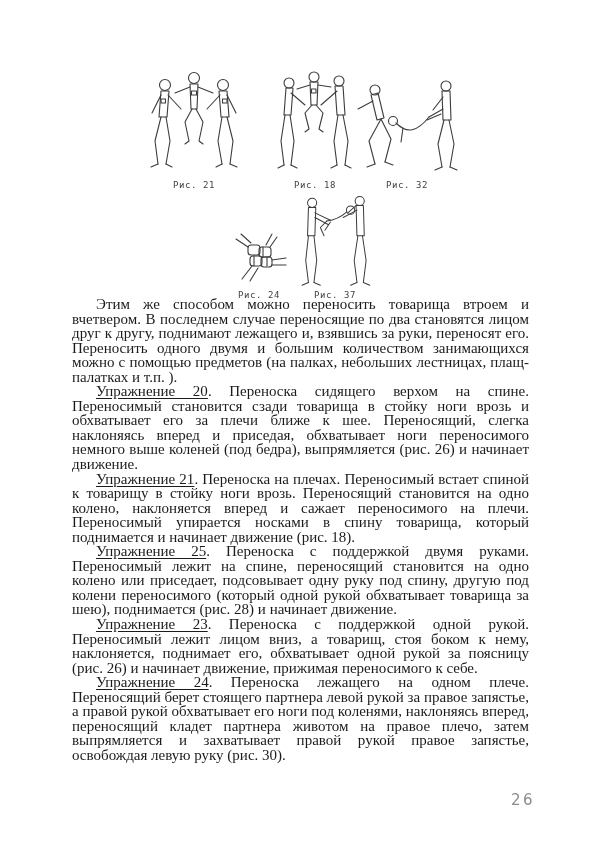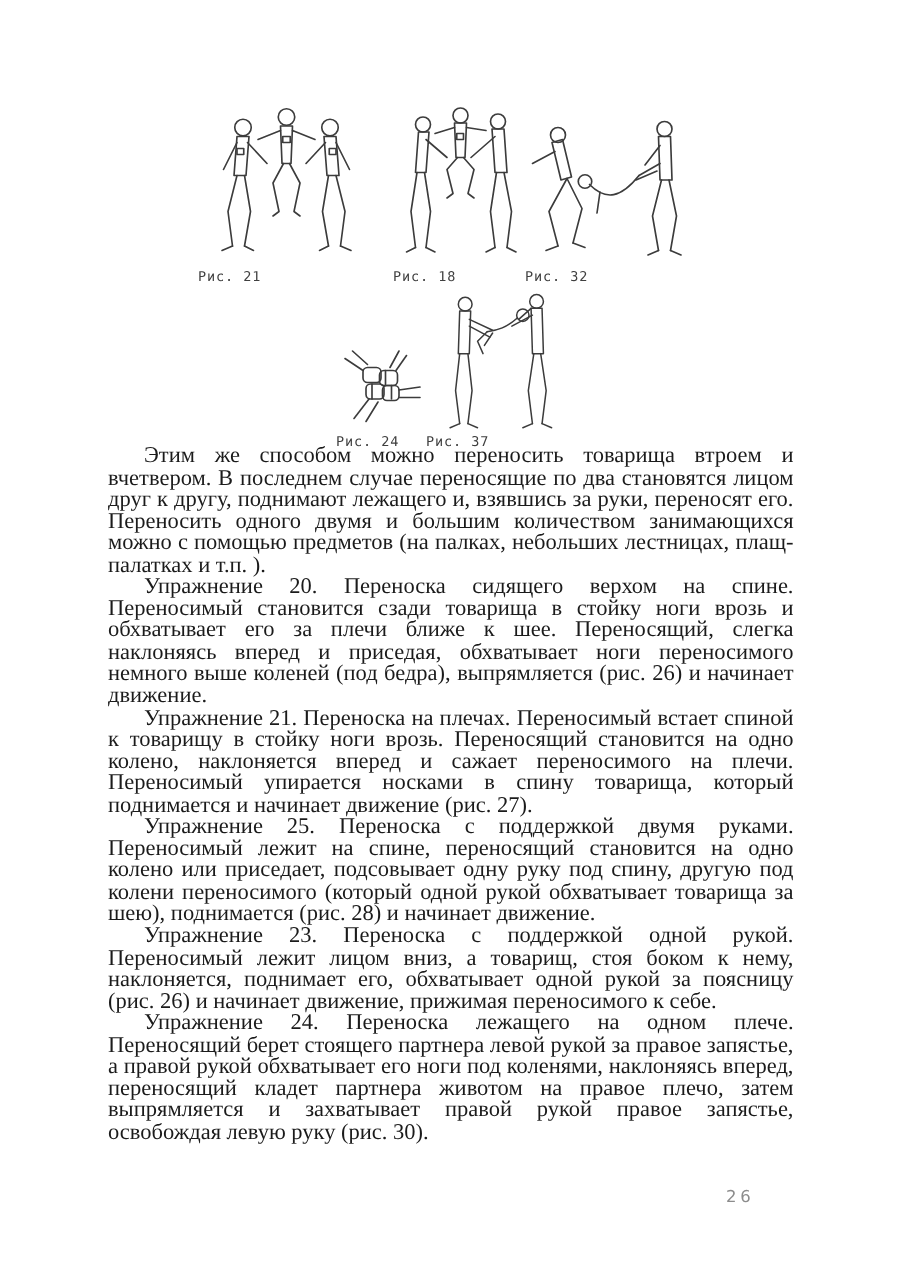--- a/index.html
+++ b/index.html
@@ -3,42 +3,42 @@
 <meta charset="utf-8">
 <style>
   html,body { margin:0; padding:0; background:#ffffff; }
   .page {
     position:relative; width:600px; height:849px; background:#ffffff;
     font-family:"Liberation Serif", serif; overflow:hidden;
   }
   
   .fig {
     position:absolute; display:flex; flex-direction:column;
-    align-items:flex-start; justify-content:flex-end; margin:0;
+    align-items:center; justify-content:flex-end; margin:0;
   }
   .fig svg { display:block; }
   .fig figcaption {
     font-family:"DejaVu Sans Mono", monospace; font-size:9px;
     color:#3f3f3f; letter-spacing:0.6px; margin-top:3px; white-space:nowrap;
   }
   .ill { fill:none; stroke:#3c3c3c; stroke-width:1.1;
          stroke-linecap:round; stroke-linejoin:round; }
   .ill rect { fill:none; }
   
   .text-block {
     position:absolute; left:72px; top:297px; width:457px;
     color:#1b1b1b; font-size:15px; line-height:14.55px;
     text-align:justify; text-align-last:left;
   }
   .text-block p { margin:0; text-indent:24px; }
-  .lead { text-underline-offset:2px; }
+  .lead { text-decoration:underline; text-underline-offset:2px; }
   
   .page-num {
-    position:absolute; left:484px; top:791px;
-    font-family:"DejaVu Sans", sans-serif; font-size:11px;
+    position:absolute; left:511px; top:791px;
+    font-family:"DejaVu Sans", sans-serif; font-size:15px;
     color:#8c8c8c; letter-spacing:2.5px;
   }
 </style>
 </head>
 <body>
 
 <div class="page">
 
   <figure class="fig" style="left:132px; top:60px; width:124px; height:130px;">
     <svg class="ill" width="118" height="112" viewBox="0 0 118 112">
@@ -178,20 +178,20 @@
       <path d="M40,34 L33,41 L37,50"></path>
         <path d="M44,35 L38,44"></path>
       <path d="M63,25 L72,17"></path>
     </svg>
     <figcaption>Рис. 37</figcaption>
   </figure>
 
   <div class="text-block">
     <p><span>Этим же способом можно переносить товарища втроем и вчетвером. В последнем случае переносящие по два становятся лицом друг к другу, поднимают лежащего и, взявшись за руки, переносят его. Переносить одного двумя и большим количеством занимающихся можно с помощью предметов (на палках, небольших лестницах, плащ-палатках и т.п. ).</span></p>
     <p><span class="lead">Упражнение 20</span><span>. Переноска сидящего верхом на спине. Переносимый становится сзади товарища в стойку ноги врозь и обхватывает его за плечи ближе к шее. Переносящий, слегка наклоняясь вперед и приседая, обхватывает ноги переносимого немного выше коленей (под бедра), выпрямляется (рис. 26) и начинает движение.</span></p>
-    <p><span class="lead">Упражнение 21</span><span>. Переноска на плечах. Переносимый встает спиной к товарищу в стойку ноги врозь. Переносящий становится на одно колено, наклоняется вперед и сажает переносимого на плечи. Переносимый упирается носками в спину товарища, который поднимается и начинает движение (рис. 27).</span></p>
+    <p><span class="lead">Упражнение 21</span><span>. Переноска на плечах. Переносимый встает спиной к товарищу в стойку ноги врозь. Переносящий становится на одно колено, наклоняется вперед и сажает переносимого на плечи. Переносимый упирается носками в спину товарища, который поднимается и начинает движение (рис. 18).</span></p>
     <p><span class="lead">Упражнение 25</span><span>. Переноска с поддержкой двумя руками. Переносимый лежит на спине, переносящий становится на одно колено или приседает, подсовывает одну руку под спину, другую под колени переносимого (который одной рукой обхватывает товарища за шею), поднимается (рис. 28) и начинает движение.</span></p>
     <p><span class="lead">Упражнение 23</span><span>. Переноска с поддержкой одной рукой. Переносимый лежит лицом вниз, а товарищ, стоя боком к нему, наклоняется, поднимает его, обхватывает одной рукой за поясницу (рис. 26) и начинает движение, прижимая переносимого к себе.</span></p>
     <p><span class="lead">Упражнение 24</span><span>. Переноска лежащего на одном плече. Переносящий берет стоящего партнера левой рукой за правое запястье, а правой рукой обхватывает его ноги под коленями, наклоняясь вперед, переносящий кладет партнера животом на правое плечо, затем выпрямляется и захватывает правой рукой правое запястье, освобождая левую руку (рис. 30).</span></p>
   </div>
 
   <div class="page-num">26</div>
 </div>
 
 </body></html>

